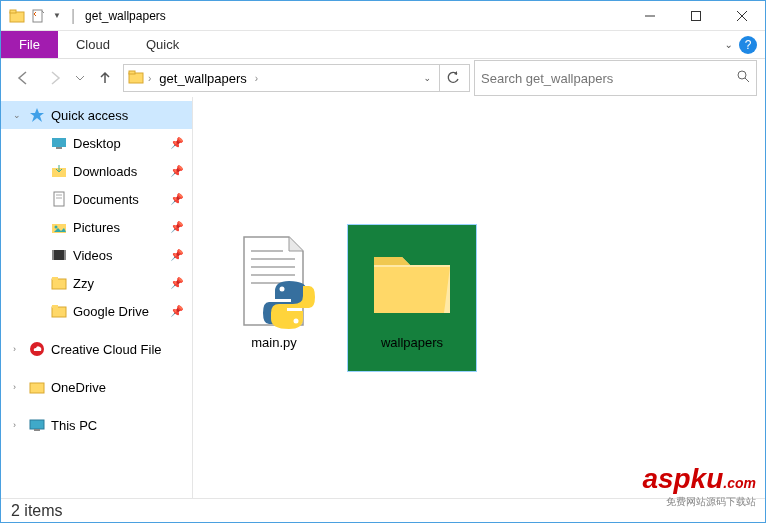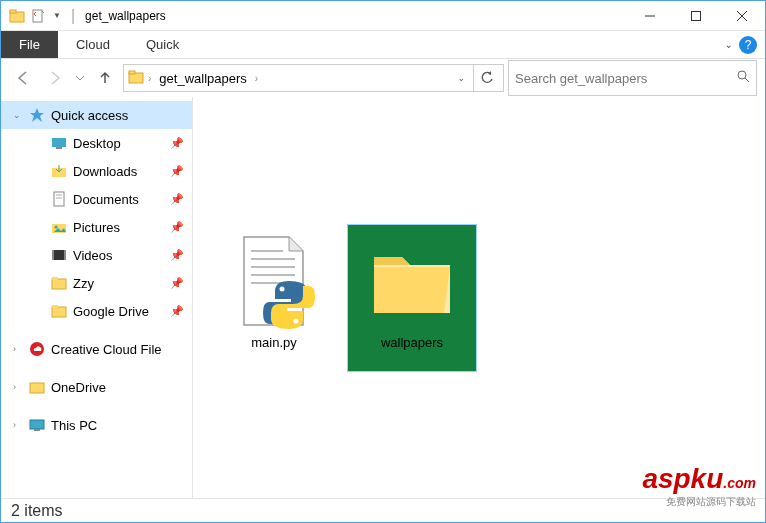--- a/index.html
+++ b/index.html
@@ -6,33 +6,33 @@
 body { width: 766px; height: 523px; background: #fff; overflow: hidden; position: relative; }
 .window { width: 100%; height: 100%; border: 1px solid #4aa0e0; display: flex; flex-direction: column; }
 .titlebar { height: 30px; background: #fff; display: flex; align-items: center; border-bottom: 1px solid #e5e5e5; }
 .qat { display: flex; align-items: center; gap: 6px; padding: 0 8px; }
 .qat-icon { width: 16px; height: 16px; display: flex; align-items: center; justify-content: center; }
 .title-sep { color: #aaa; margin: 0 4px; }
 .title-text { font-size: 12px; color: #000; }
 .winbtns { margin-left: auto; display: flex; }
 .winbtn { width: 46px; height: 30px; display: flex; align-items: center; justify-content: center; font-size: 12px; }
 .ribbon { height: 28px; display: flex; align-items: stretch; background: #fff; border-bottom: 1px solid #e0e0e0; }
-.file-tab { background: #404040; color: #fff; padding: 0 18px; display: flex; align-items: center; font-size: 13px; }
+.file-tab { background: #a21caf; color: #fff; padding: 0 18px; display: flex; align-items: center; font-size: 13px; }
 .tab { padding: 0 18px; display: flex; align-items: center; font-size: 13px; color: #333; }
 .ribbon-right { margin-left: auto; display: flex; align-items: center; gap: 6px; padding-right: 8px; }
 .help-icon { width: 18px; height: 18px; border-radius: 50%; background: #1e88e5; color: #fff; display: flex; align-items: center; justify-content: center; font-size: 12px; }
 .navbar { height: 38px; display: flex; align-items: center; padding: 4px 8px; gap: 4px; }
 .navbtn { width: 28px; height: 28px; display: flex; align-items: center; justify-content: center; color: #888; }
 .navbtn.enabled { color: #333; }
 .address { flex: 1; height: 28px; border: 1px solid #ccc; display: flex; align-items: center; padding: 0 4px; gap: 4px; font-size: 13px; }
 .crumb { padding: 2px 4px; }
 .crumb-sep { color: #888; font-size: 10px; }
 .addr-right { margin-left: auto; display: flex; align-items: center; }
 .refresh-btn { width: 26px; height: 26px; display: flex; align-items: center; justify-content: center; border-left: 1px solid #ccc; margin-left: 2px; }
-.search { width: 249px; height: 28px; border: 1px solid #ccc; display: flex; align-items: center; padding: 17px 6px; }
+.search { width: 283px; height: 28px; border: 1px solid #ccc; display: flex; align-items: center; padding: 17px 6px; }
 .search input { border: none; outline: none; flex: 1; font-size: 13px; color: #666; }
 .body { flex: 1; display: flex; min-height: 0; }
 .sidebar { width: 192px; border-right: 1px solid #e5e5e5; overflow-y: auto; padding-top: 4px; position: relative; }
 .nav-item { height: 28px; display: flex; align-items: center; padding-left: 28px; gap: 6px; font-size: 13px; position: relative; }
 .nav-item.indent { padding-left: 50px; }
 .nav-item.selected { background: #cde8ff; }
 .nav-item .expand { position: absolute; left: 12px; font-size: 9px; color: #777; }
 .pin { margin-left: auto; margin-right: 8px; color: #888; font-size: 11px; }
 .nav-icon { width: 16px; height: 16px; flex-shrink: 0; }
 .content { flex: 1; padding: 10px 16px; display: flex; gap: 8px; align-items: center; }

